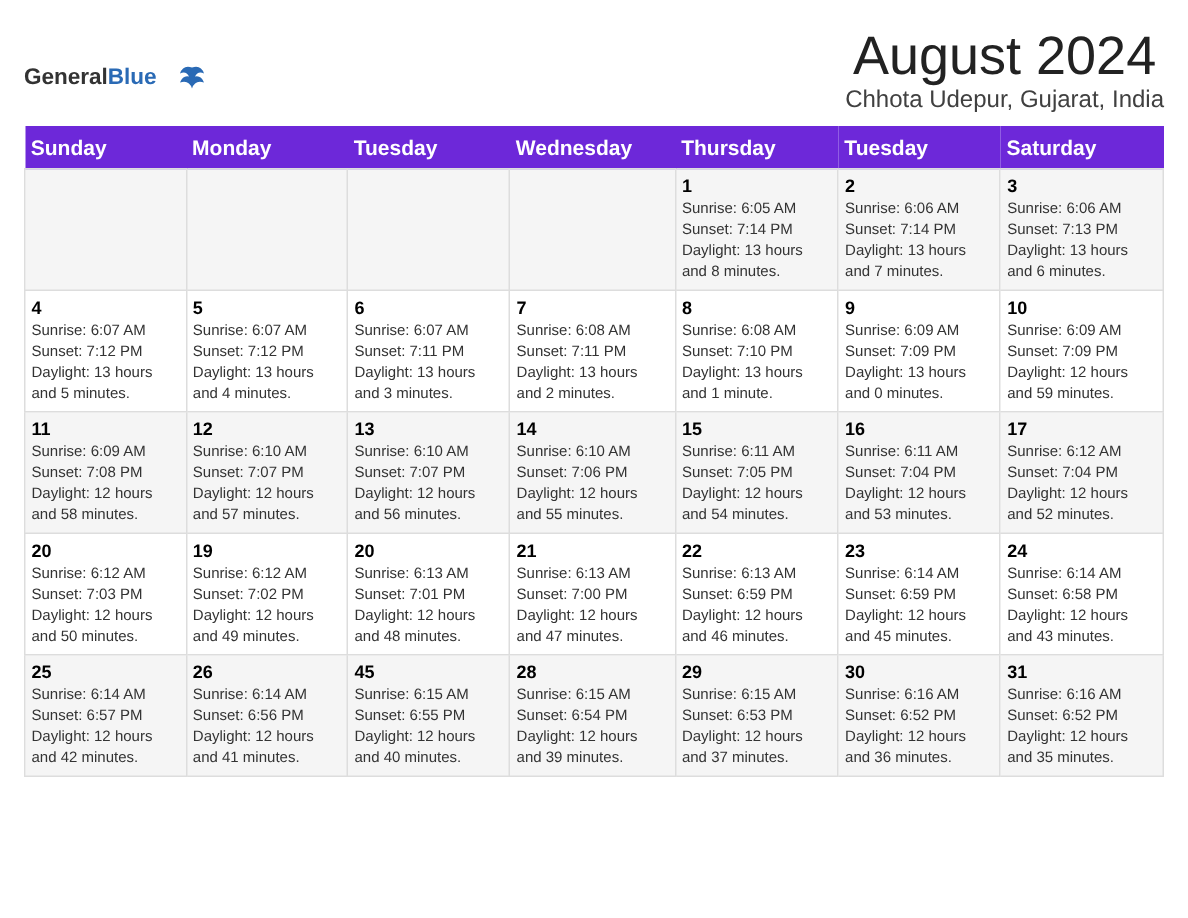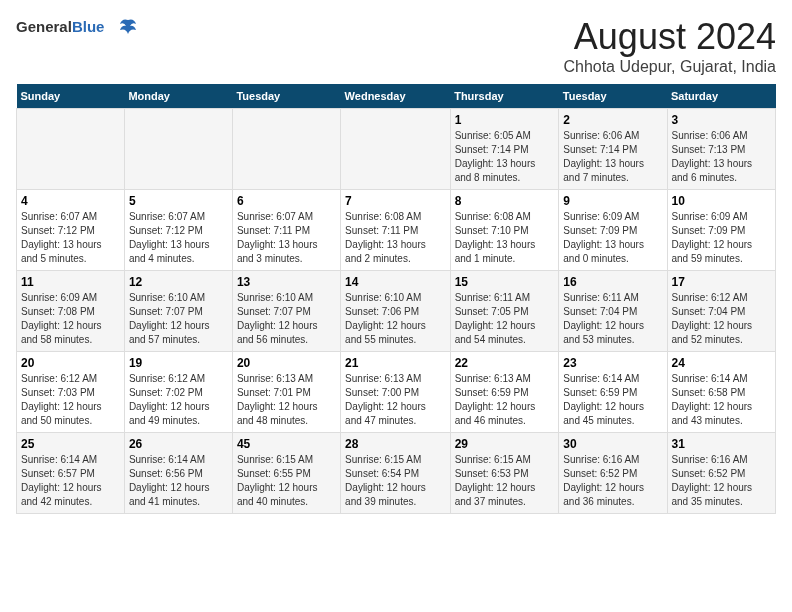--- a/index.html
+++ b/index.html
@@ -13,44 +13,45 @@
     .header-section {
       display: flex;
       justify-content: space-between;
       align-items: flex-start;
       margin-bottom: 8px;
     }
     .logo {
       display: flex;
       align-items: center;
       gap: 12px;
+      margin-top: 25px;
     }
     .title-section {
-      text-align: right;
+      text-align: center;
     }
     .main-title {
       font-size: 36px;
       font-weight: normal;
       color: #222;
     }
     .subtitle {
       font-size: 16px;
       color: #404040;
     }
     table {
       width: 100%;
       border-collapse: collapse;
       font-size: 11px;
     }
     thead tr th {
-      background-color: #0c4a6e;
+      background-color: #6d28d9;
       color: #fff;
       padding: 6px 4px;
       text-align: left;
-      font-size: 11px;
+      font-size: 14px;
       font-weight: bold;
     }
     tbody tr td {
       border: 1px solid #ddd;
       padding: 4px;
       vertical-align: top;
       width: 113px;
       height: 80px;
     }
     tbody tr:nth-child(odd) td {

